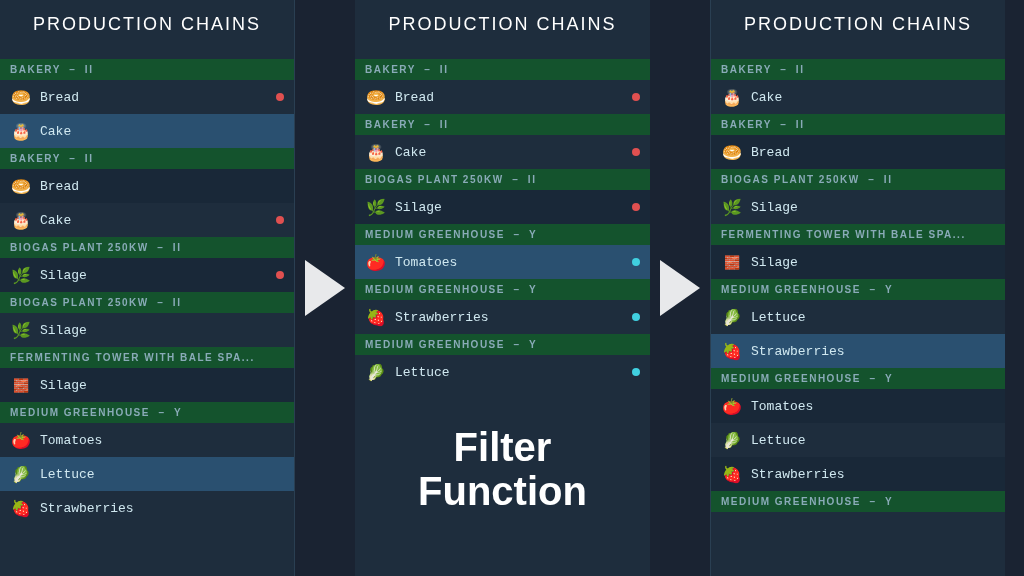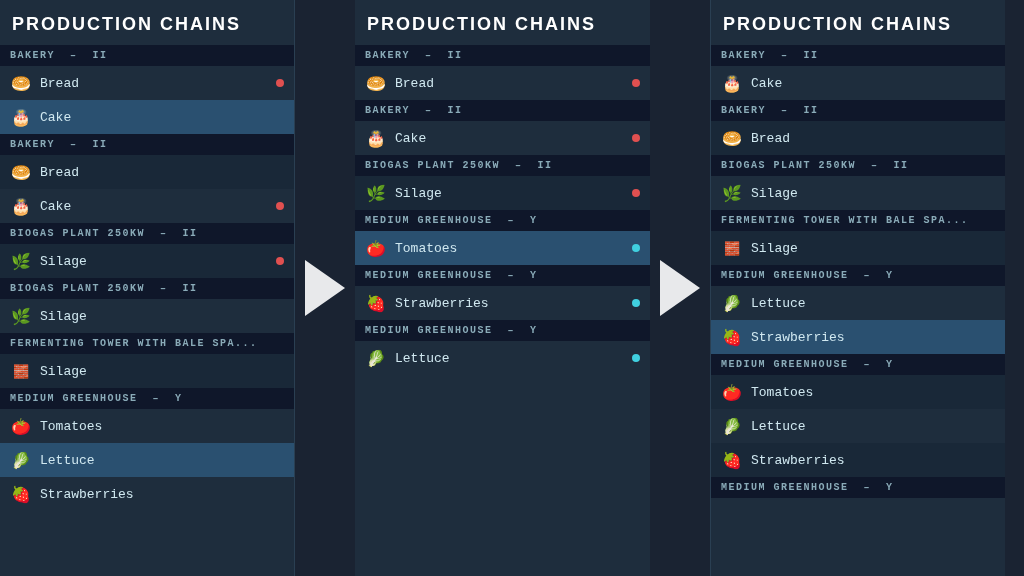--- a/index.html
+++ b/index.html
@@ -27,42 +27,42 @@
       height: 576px;
       background: #1e2d3d;
       display: flex;
       flex-direction: column;
       overflow: hidden;
     }
 
     .panel-title {
       color: #ffffff;
       font-size: 18px;
-      font-weight: 700;
+      font-weight: 400;
       letter-spacing: 2px;
-      padding: 14px 12px 10px;
+      padding: 14px 12px 24px;
       text-transform: uppercase;
+      text-align: center;
     }
 
     .panel-content {
       flex: 1;
       overflow: hidden;
       display: flex;
       flex-direction: column;
     }
 
     .category-header {
-      background: #0f172a;
+      background: #14532d;
       color: #8aabb8;
       font-size: 10px;
       font-weight: 700;
       letter-spacing: 1.5px;
       padding: 5px 10px;
       text-transform: uppercase;
-      font-family: Liberation Mono, monospace;
     }
 
     .list-item {
       display: flex;
       align-items: center;
       padding: 6px 10px;
       color: #d0e8f0;
       font-size: 13px;
       position: relative;
       min-height: 32px;
@@ -239,20 +239,23 @@
         <span class="dot dot-cyan"></span>
       </div>
 
       <div class="category-header">MEDIUM GREENHOUSE &nbsp;–&nbsp; Y</div>
       <div class="list-item">
         <span class="icon">🥬</span>
         <span class="item-label">Lettuce</span>
         <span class="dot dot-cyan"></span>
       </div>
 
+      <div style="padding: 20px 10px; text-align:center;">
+        <div class="filter-text">Filter Function</div>
+      </div>
     </div>
   </div>
 
   <div class="arrow-container">
     <div class="arrow"></div>
   </div>
 
   <div class="panel panel-right">
     <div class="panel-title">PRODUCTION CHAINS</div>
     <div class="panel-content">

